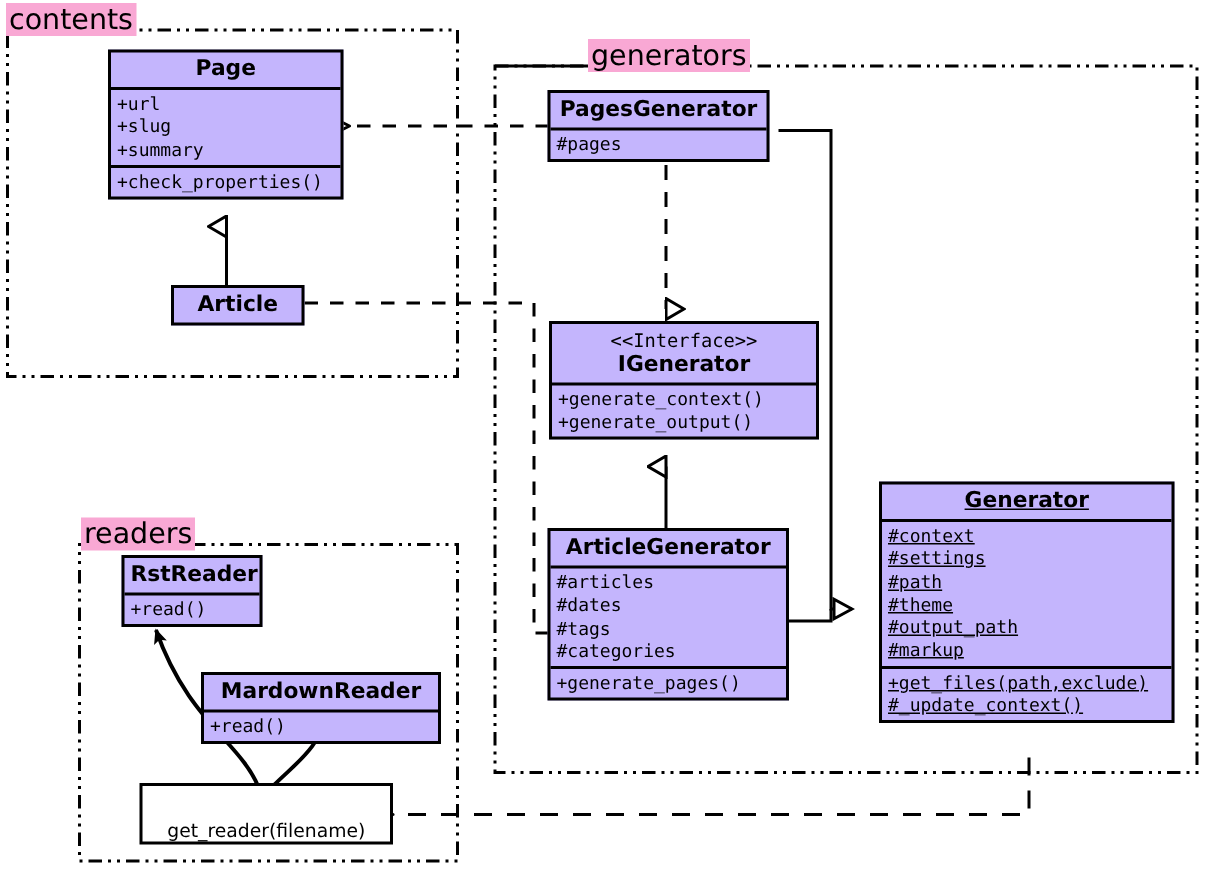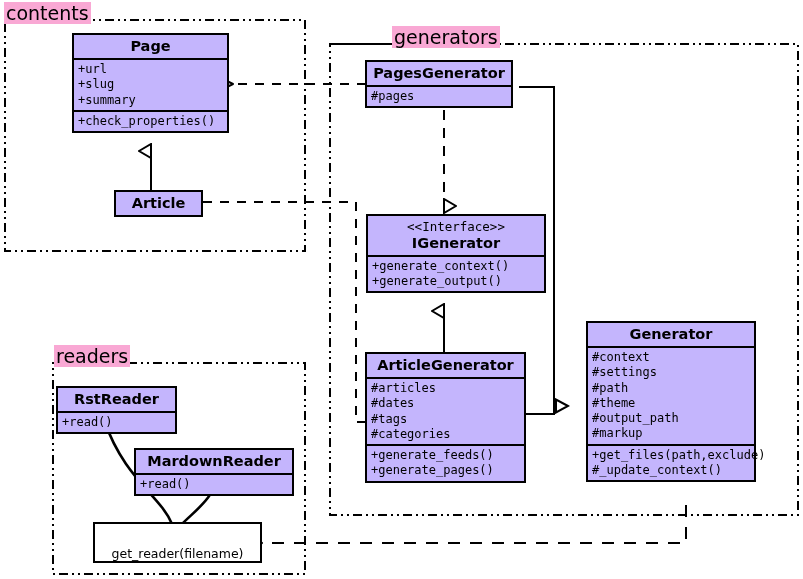--- a/index.html
+++ b/index.html
@@ -207,42 +207,41 @@
 
   <div class="uml-box" style="left:365px; top:352px; width:161px;">
     <div class="uml-title">ArticleGenerator</div>
     <div class="uml-compartment">
       <div>#articles</div>
       <div>#dates</div>
       <div>#tags</div>
       <div>#categories</div>
     </div>
     <div class="uml-compartment">
-      <div>+generate_feeds()</div>
       <div>+generate_pages()</div>
     </div>
   </div>
 
-  <div class="uml-box" style="left:586px; top:321px; width:170px;">
+  <div class="uml-box" style="left:586px; top:321px; width:197px;text-decoration:underline;">
     <div class="uml-title">Generator</div>
     <div class="uml-compartment">
       <div>#context</div>
       <div>#settings</div>
       <div>#path</div>
       <div>#theme</div>
       <div>#output_path</div>
       <div>#markup</div>
     </div>
     <div class="uml-compartment">
       <div>+get_files(path,exclude)</div>
       <div>#_update_context()</div>
     </div>
   </div>
 
-  <div class="uml-box" style="left:56px; top:370px; width:121px;margin-top:16px;">
+  <div class="uml-box" style="left:81px; top:370px; width:94px;">
     <div class="uml-title">RstReader</div>
     <div class="uml-compartment">
       <div>+read()</div>
     </div>
   </div>
 
   <div class="uml-box" style="left:134px; top:448px; width:160px;">
     <div class="uml-title">MardownReader</div>
     <div class="uml-compartment">
       <div>+read()</div>

